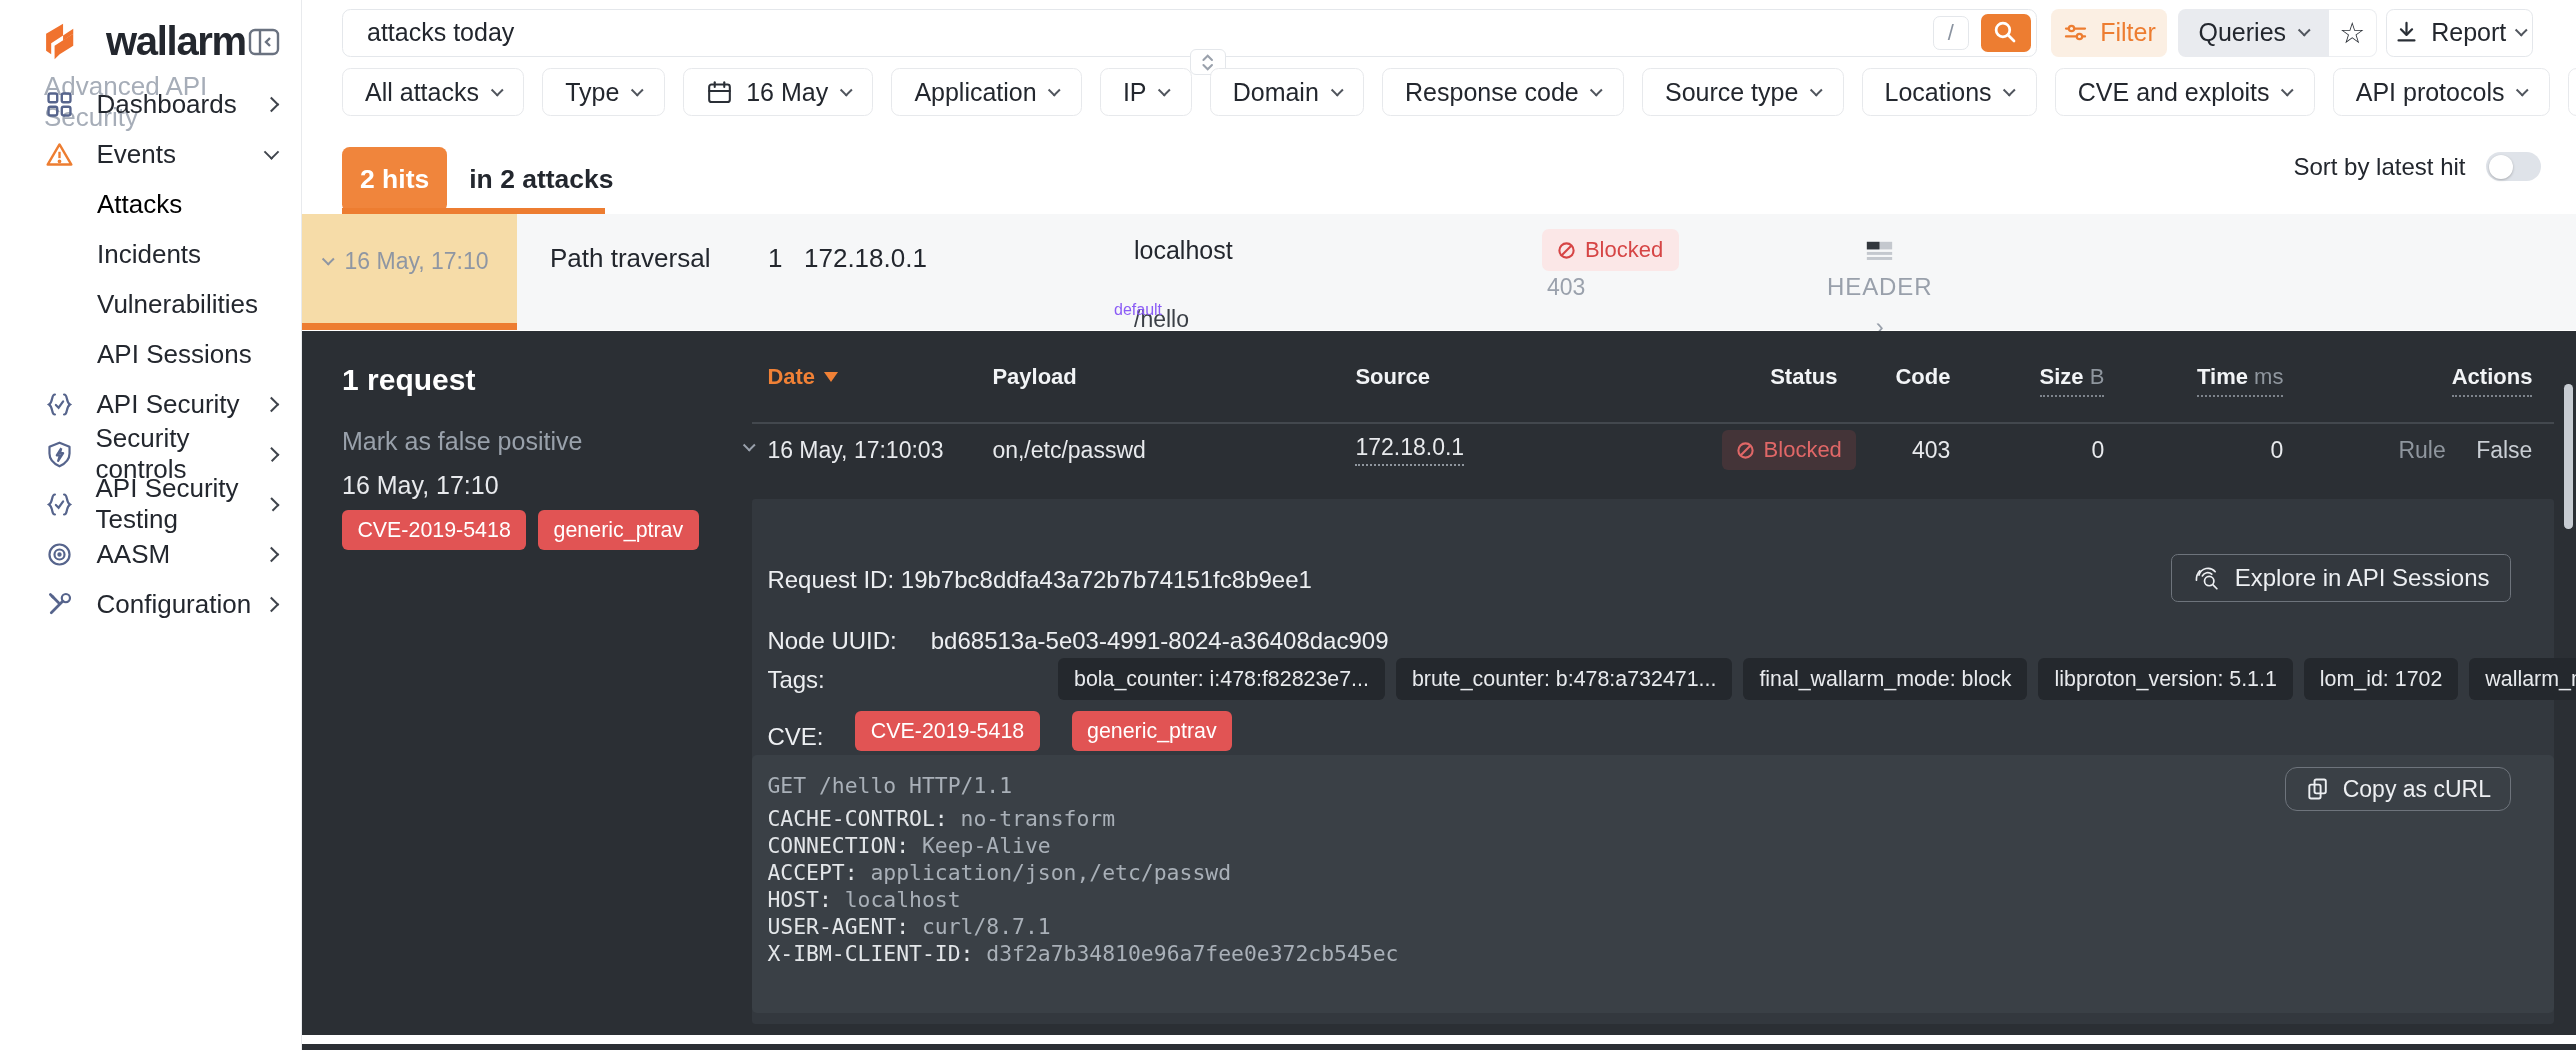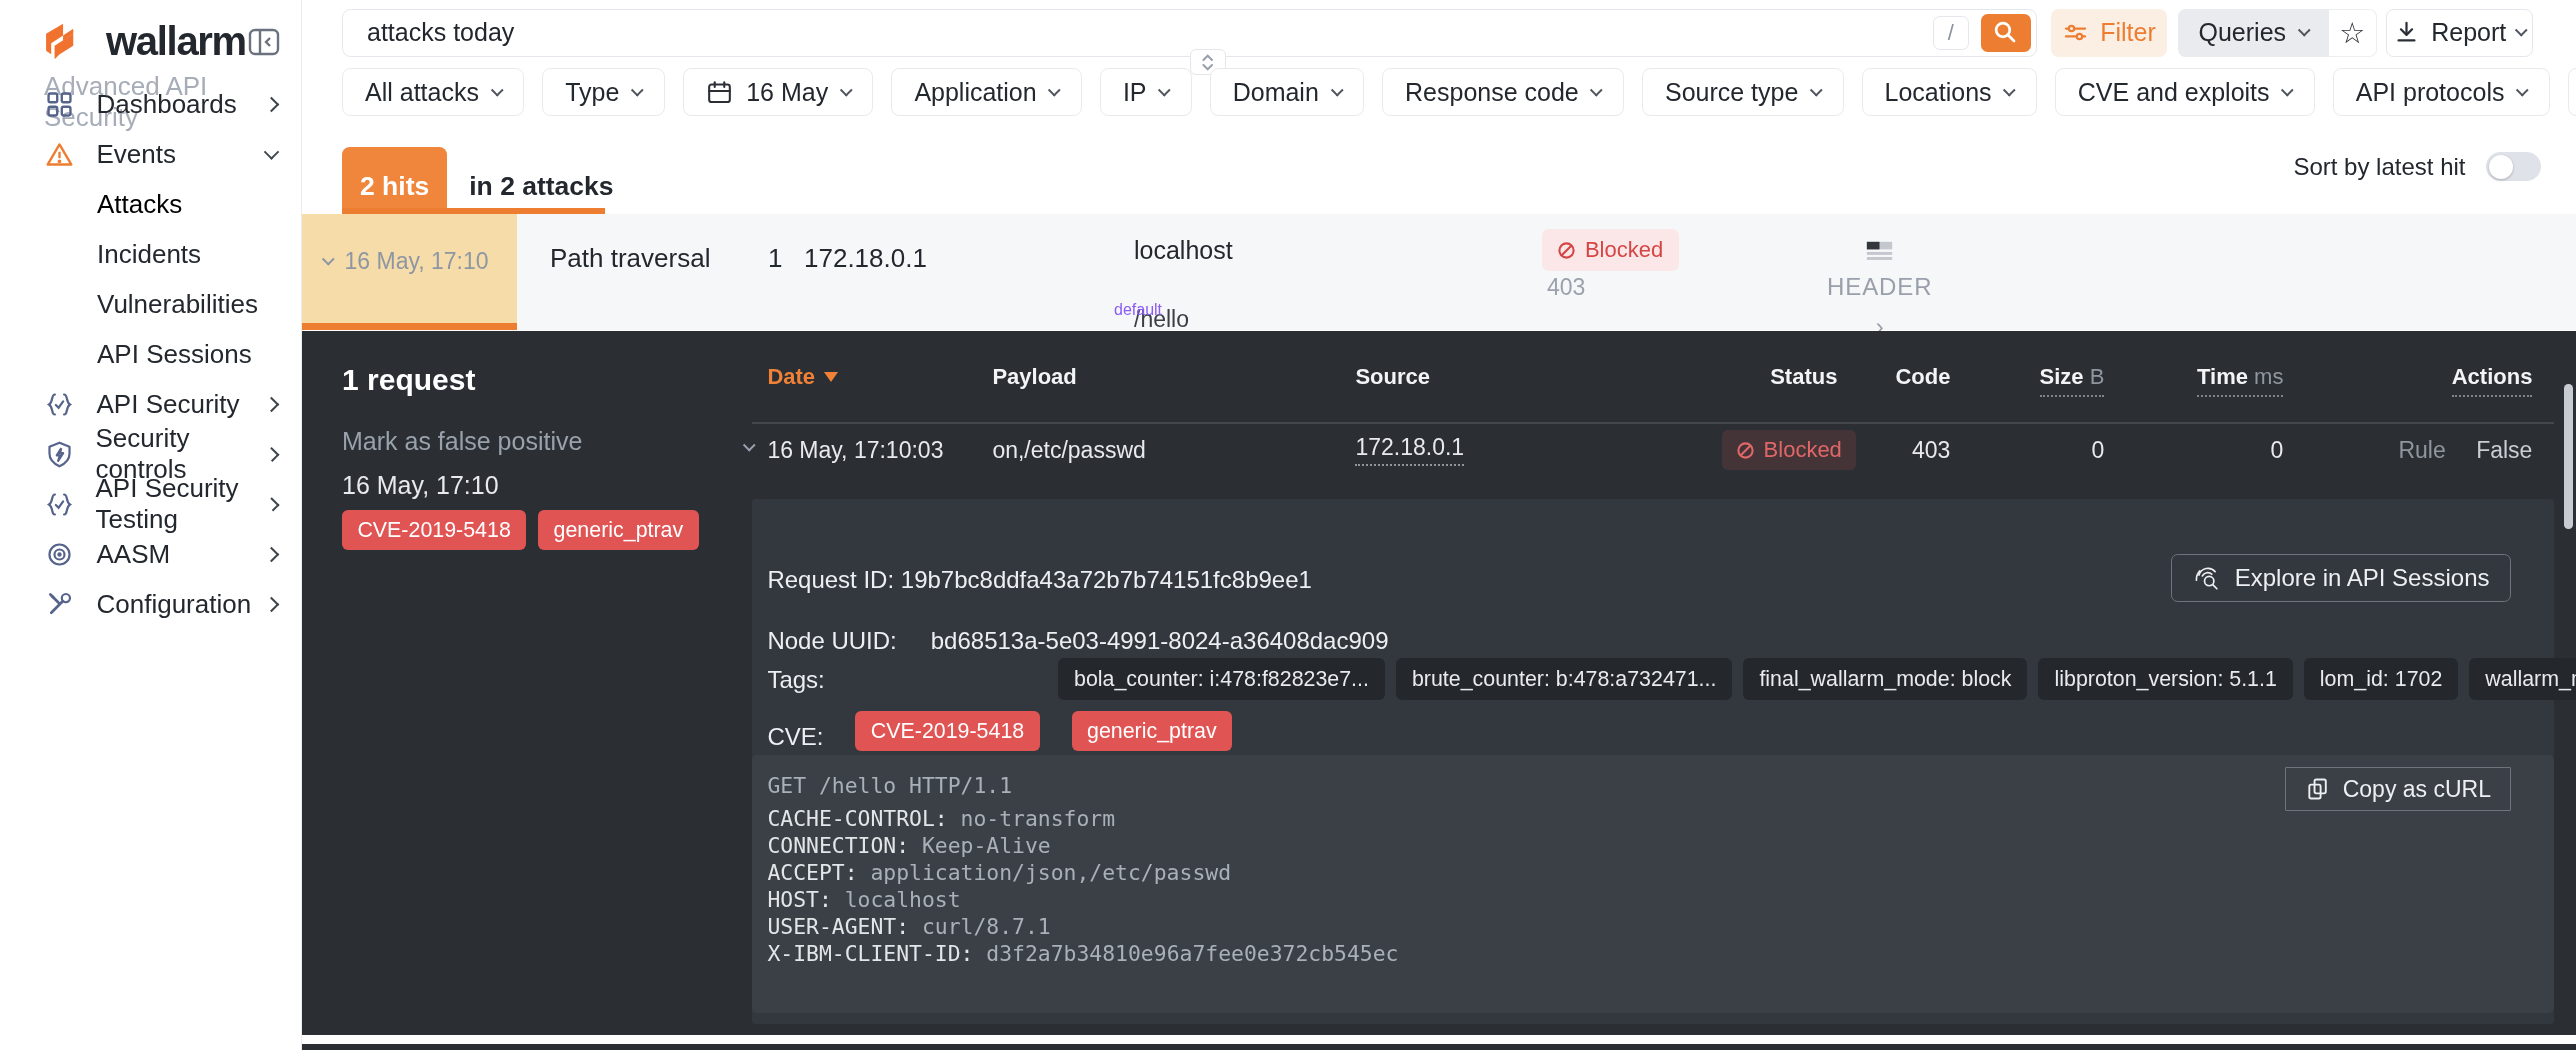--- a/index.html
+++ b/index.html
@@ -39,21 +39,21 @@
   .queries-group { position:absolute; left:1876px; top:8.5px; height:48px; display:flex; }
   .queries-btn { background:#E9EBEF; border:none; border-radius:7.7px 0 0 7.7px; padding:0 20.5px; font-size:25px; color:#23272E; display:flex; align-items:center; gap:13.7px; cursor:pointer; }
   .star-btn { width:48px; background:#fff; border:1.7px solid #ECEEF1; border-left:none; border-radius:0 7.7px 7.7px 0; font-size:29px; color:#2A2F36; display:flex; align-items:center; justify-content:center; cursor:pointer; }
   .report-btn { position:absolute; left:2084px; top:8.5px; width:147px; height:48px; background:#fff; border:1.7px solid #E4E7EB; border-radius:7.7px; font-size:25px; color:#23272E; display:flex; align-items:center; justify-content:center; gap:11px; cursor:pointer; }
 
   .chips { position:absolute; left:40px; top:68px; display:flex; gap:18px; }
   .chip { height:48px; border:1.7px solid #E7E9EC; border-radius:8.5px; background:#fff; padding:0 22px; font-size:25px; color:#23272E; display:flex; align-items:center; gap:13.7px; white-space:nowrap; cursor:pointer; }
   .chip .cv { color:#50555D; }
 
   .results-left { position:absolute; left:40px; top:147px; display:flex; align-items:center; gap:22px; }
-  .hits-badge { background:#F0853C; color:#fff; font-weight:700; font-size:26.5px; border-radius:7.7px; padding:24px 18px; }
+  .hits-badge { background:#F0853C; color:#fff; font-weight:700; font-size:26.5px; border-radius:7.7px; padding:17px 18px; }
   .in-attacks { font-size:26.5px; font-weight:600; color:#23272E; }
   .tab-underline { position:absolute; left:40px; top:208px; width:263px; height:6.8px; background:#ED7D31; }
   .sort-group { position:absolute; right:35px; top:152px; display:flex; align-items:center; gap:20.5px; }
   .sort-label { font-size:24px; color:#23272E; }
   .toggle { width:55px; height:29px; background:#DFE3E9; border-radius:14.5px; position:relative; cursor:pointer; }
   .toggle .knob { position:absolute; left:2.6px; top:2.6px; width:24px; height:24px; background:#fff; border-radius:50%; box-shadow:0 0.9px 2.6px rgba(0,0,0,.25); }
 
   
   .attack-row { position:absolute; left:0; top:214px; width:2274px; height:116px; background:#F6F7F8; cursor:pointer; }
   .date-cell { position:absolute; left:0; top:0; width:215px; height:116px; background:#F6DCA8; }
@@ -102,21 +102,21 @@
   .d-id   { top:67px; }
   .d-uuid { top:128px; }
   .d-uuid .val { margin-left:34px; }
   .d-tags-label { top:167px; }
   .d-tagchips { position:absolute; left:306px; top:159px; display:flex; gap:11px; }
   .dark-chip { background:#24282D; color:#E8EAED; font-size:21.4px; border-radius:6px; padding:8.5px 16px; white-space:nowrap; }
   .d-cve { top:212px; gap:32px; }
   .explore-btn { position:absolute; right:43px; top:55px; height:48px; background:transparent; border:1.7px solid #6E747C; border-radius:6.8px; color:#EDEFF2; font-size:24px; padding:0 20.5px; display:flex; align-items:center; gap:13px; cursor:pointer; }
 
   .code-block { position:absolute; left:0; top:256px; width:1802px; height:258px; background:#3A4046; border-radius:5.1px; }
-  .copy-btn { position:absolute; right:43px; top:12px; height:44px; background:transparent; border:1.7px solid #6E747C; border-radius:1px; color:#EDEFF2; font-size:23px; padding:16px 19px; display:flex; align-items:center; gap:12px; cursor:pointer; }
+  .copy-btn { position:absolute; right:43px; top:12px; height:44px; background:transparent; border:1.7px solid #6E747C; border-radius:12px; color:#EDEFF2; font-size:23px; padding:16px 19px; display:flex; align-items:center; gap:12px; cursor:pointer; }
   .code { position:absolute; left:15.4px; top:0; font-family:"DejaVu Sans Mono", monospace; font-size:21.4px; }
   .req-line { position:absolute; left:0; top:18px; color:#A9B0B8; white-space:nowrap; }
   .hdr-lines { position:absolute; left:0; top:50px; line-height:27px; white-space:nowrap; }
   .hdr-lines .k { color:#E3E6E9; }
   .hdr-lines .v { color:#A9B0B8; }
 
   .panel-scrollthumb { position:absolute; right:3.4px; top:53px; width:8.5px; height:145px; background:#C7CCD2; border-radius:4.3px; cursor:pointer; }
   .bottom-strip { position:absolute; left:0; top:1044px; width:2274px; height:6.8px; background:#2B2F34; }
 
   svg { display:block; }

